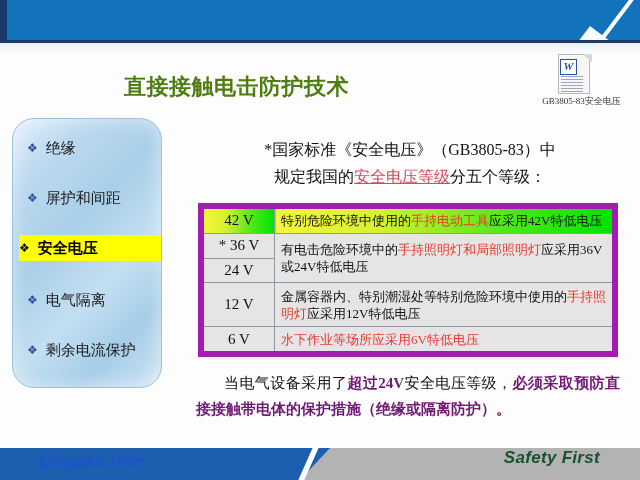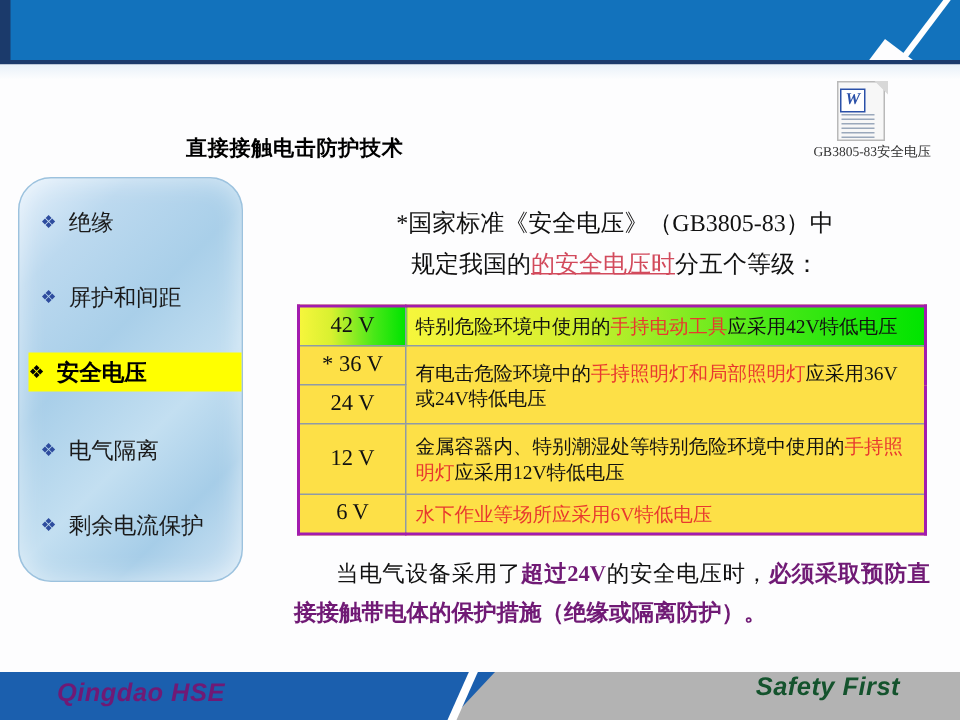--- a/index.html
+++ b/index.html
@@ -48,32 +48,32 @@
   .doc-w{position:absolute;left:2px;top:5px;width:15px;height:14px;background:#fff;
     border:1px solid #2a50a8;color:#2a50a8;font-size:11px;font-weight:bold;font-style:italic;
     text-align:center;line-height:13px;font-family:"Liberation Serif",serif;}
   .doc-lines{position:absolute;left:3px;top:22px;width:22px;}
   .doc-lines i{display:block;height:1px;background:#9aa8bb;margin-bottom:2px;}
   .doc-cap{position:absolute;left:523px;top:96px;width:117px;text-align:center;
     font-size:9px;color:#333;line-height:11px;
     font-family:"Liberation Serif",serif;}
 
   
-  .main-heading{position:absolute;left:124px;top:90px;font-size:14px;font-weight:bold;
-    color:#000000;white-space:nowrap;letter-spacing:.5px;}
+  .main-heading{position:absolute;left:124px;top:72px;font-size:22px;font-weight:bold;
+    color:#4d7c0f;white-space:nowrap;letter-spacing:.5px;}
 
   
   .intro{position:absolute;left:200px;top:136px;width:420px;text-align:center;
     font-family:Liberation Serif, serif;
     font-size:16px;color:#111;line-height:27px;}
   .intro .red-u{color:#d24a5c;text-decoration:underline;}
 
   
   .vtable{position:absolute;left:198px;top:203px;width:420px;height:154px;
-    border:2px solid #a21caf;border-collapse:collapse;background:#fde047;}
+    border:6px solid #a21caf;border-collapse:collapse;background:#e5e5e5;}
   .vtable td{border:1px solid #8f9aa6;padding:2px 6px;vertical-align:middle;
     font-family:"Liberation Serif","DejaVu Serif",serif;color:#111;}
   .vtable td.volt{width:58px;text-align:center;font-size:15px;white-space:nowrap;}
   .vtable td.desc{font-size:13px;line-height:17px;}
   .row42 td{background:linear-gradient(to right,#f6f63c 0%,#d8f030 30%,#4ae818 70%,#00e400 100%);}
   .vtable .red{color:#e8392e;}
   .vtable .red-all{color:#e8392e;}
 
   
   .bottom{position:absolute;left:196px;top:370px;width:424px;
@@ -81,22 +81,22 @@
     font-size:15px;color:#111;line-height:26px;text-align:justify;text-indent:28px;}
   .bottom .r{color:#701a75;font-weight:bold;}
 
   
   .footer{position:absolute;left:0;top:448px;width:640px;height:32px;overflow:hidden;}
   .foot-gray{position:absolute;left:0;top:0;width:640px;height:32px;background:#b3b3b3;}
   .foot-blue{position:absolute;left:0;top:0;width:330px;height:32px;background:#1b5fae;
     clip-path:polygon(0 0,330px 0,300px 32px,0 32px);}
   .foot-wedge{position:absolute;left:305px;top:-2px;width:6px;height:38px;background:#ffffff;
     transform:skewX(-24deg);}
-  .foot-left{position:absolute;left:38px;top:4px;font-size:17px;font-weight:bold;
-    font-style:italic;color:#701a75;letter-spacing:.3px;}
+  .foot-left{position:absolute;left:38px;top:4px;font-size:17px;font-weight:normal;
+    font-style:italic;color:#1d4ed8;letter-spacing:.3px;}
   .foot-right{position:absolute;right:40px;top:0;font-size:17px;font-weight:bold;
     font-style:italic;color:#14532d;letter-spacing:.3px;}
 </style>
 </head>
 <body>
 
 <div id="slide">
 
   <div class="header">
     <div class="header-bg"></div>
@@ -142,21 +142,21 @@
         <i></i>
         <i></i>
     </div>
   </div>
   <div class="doc-cap">GB3805-83安全电压</div>
 
   <div class="main-heading">直接接触电击防护技术</div>
 
   <div class="intro">
     <div>*国家标准《安全电压》（GB3805-83）中</div>
-    <div><span>规定我国的</span><span class="red-u">的安全电压时</span><span>分五个等级：</span></div>
+    <div><span>规定我国的</span><span class="red-u">安全电压等级</span><span>分五个等级：</span></div>
   </div>
 
   <table class="vtable">
     <tbody>
         <tr class="row42">
       <td class="volt">42 V</td>
       <td class="desc"><span>特别危险环境中使用的</span><span class="red">手持电动工具</span><span>应采用42V特低电压</span></td>
     </tr>
     <tr>
       <td class="volt">* 36 V</td>
@@ -169,21 +169,21 @@
       <td class="volt">12 V</td>
       <td class="desc"><span>金属容器内、特别潮湿处等特别危险环境中使用的</span><span class="red">手持照明灯</span><span>应采用12V特低电压</span></td>
     </tr>
     <tr>
       <td class="volt">6 V</td>
       <td class="desc red-all">水下作业等场所应采用6V特低电压</td>
     </tr>
   </tbody>
     </table>
 
-  <div class="bottom"><span>当电气设备采用了</span><span class="r">超过24V</span><span>的安全电压时，</span><span class="r">必须采取预防直接接触带电体的保护措施（绝缘或隔离防护）。</span></div>
+  <div class="bottom"><span>当电气设备采用了</span><span class="r">超过24V</span><span>安全电压等级，</span><span class="r">必须采取预防直接接触带电体的保护措施（绝缘或隔离防护）。</span></div>
 
   <div class="footer">
     <div class="foot-gray"></div>
     <div class="foot-blue"></div>
     <div class="foot-wedge"></div>
     <div class="foot-left">Qingdao HSE</div>
     <div class="foot-right">Safety First</div>
   </div>
 
 </div>

